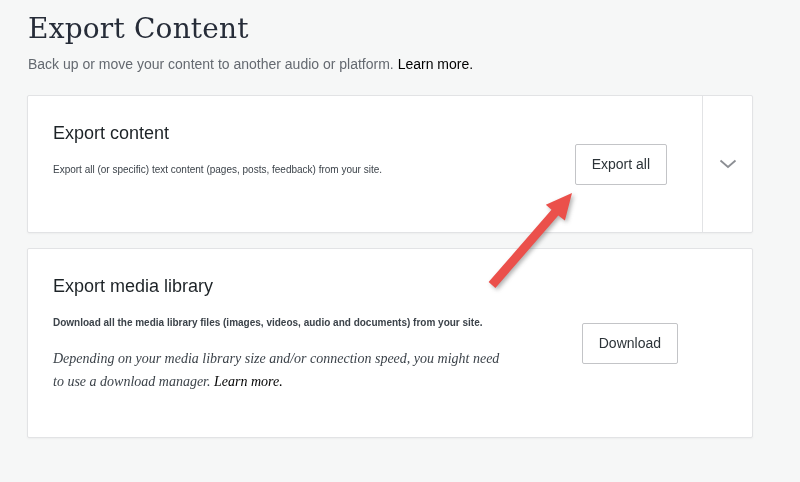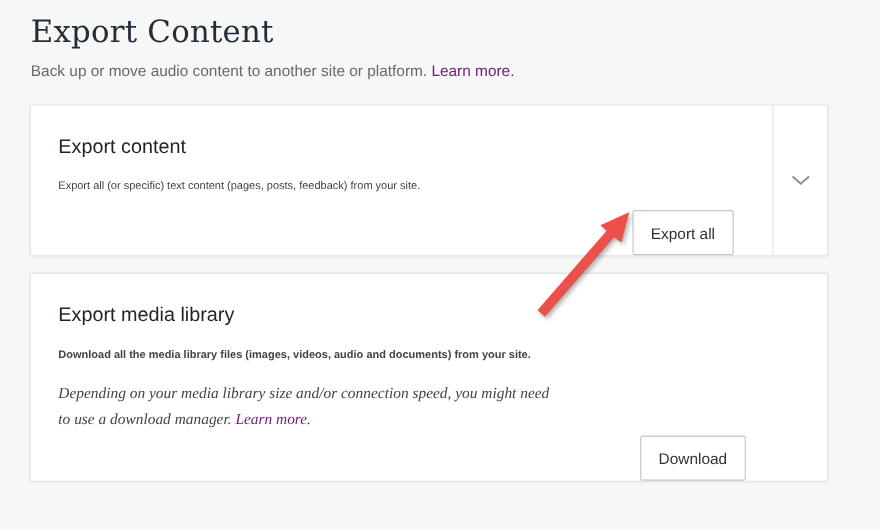--- a/index.html
+++ b/index.html
@@ -24,21 +24,21 @@
     margin: 2px 0 8px 1px;
     letter-spacing: 0.2px;
   }
   .page-subtitle {
     font-size: 14px;
     line-height: 20px;
     color: #646970;
     margin: 0 0 21px 1px;
   }
   a.link {
-    color: #701a75;
+    color: #000000;
     text-decoration: none;
     cursor: pointer;
     text-align: right;
   }
   .card {
     background: #ffffff;
     border: 1px solid #e2e3e5;
     border-radius: 2px;
     box-shadow: 0 1px 2px rgba(0,0,0,0.04);
     display: flex;
@@ -71,21 +71,21 @@
     font-size: 14px;
     line-height: 23px;
     color: #3c434a;
     font-style: italic;
     margin: 13px 0 0 0;
     max-width: 457px;
     font-family: Liberation Serif, serif;
   }
   .card-action {
     display: flex;
-    align-items: flex-end;
+    align-items: center;
     flex: 0 0 auto;
   }
   .card-export-content .card-action { padding-right: 35px; }
   .card-export-media   .card-action { padding-right: 74px; }
   .btn {
     background: #ffffff;
     border: 1px solid #c3c4c7;
     border-radius: 2px;
     font-family: "Liberation Sans", sans-serif;
     font-size: 14px;
@@ -115,21 +115,21 @@
     filter: drop-shadow(2px 2px 2px rgba(60,60,60,0.40));
   }
 </style>
 </head>
 <body>
 
 <div class="page">
 
   <h1 class="page-title">Export Content</h1>
 
-  <p class="page-subtitle"><span>Back up or move audio content to another site or platform.</span> <a class="link">Learn more.</a></p>
+  <p class="page-subtitle"><span>Back up or move your content to another audio or platform.</span> <a class="link">Learn more.</a></p>
 
   <div class="card card-export-content">
     <div class="card-main">
       <h2 class="card-title">Export content</h2>
       <p class="card-desc">Export all (or specific) text content (pages, posts, feedback) from your site.</p>
     </div>
     <div class="card-action">
       <button class="btn">Export all</button>
     </div>
     <div class="expander">

